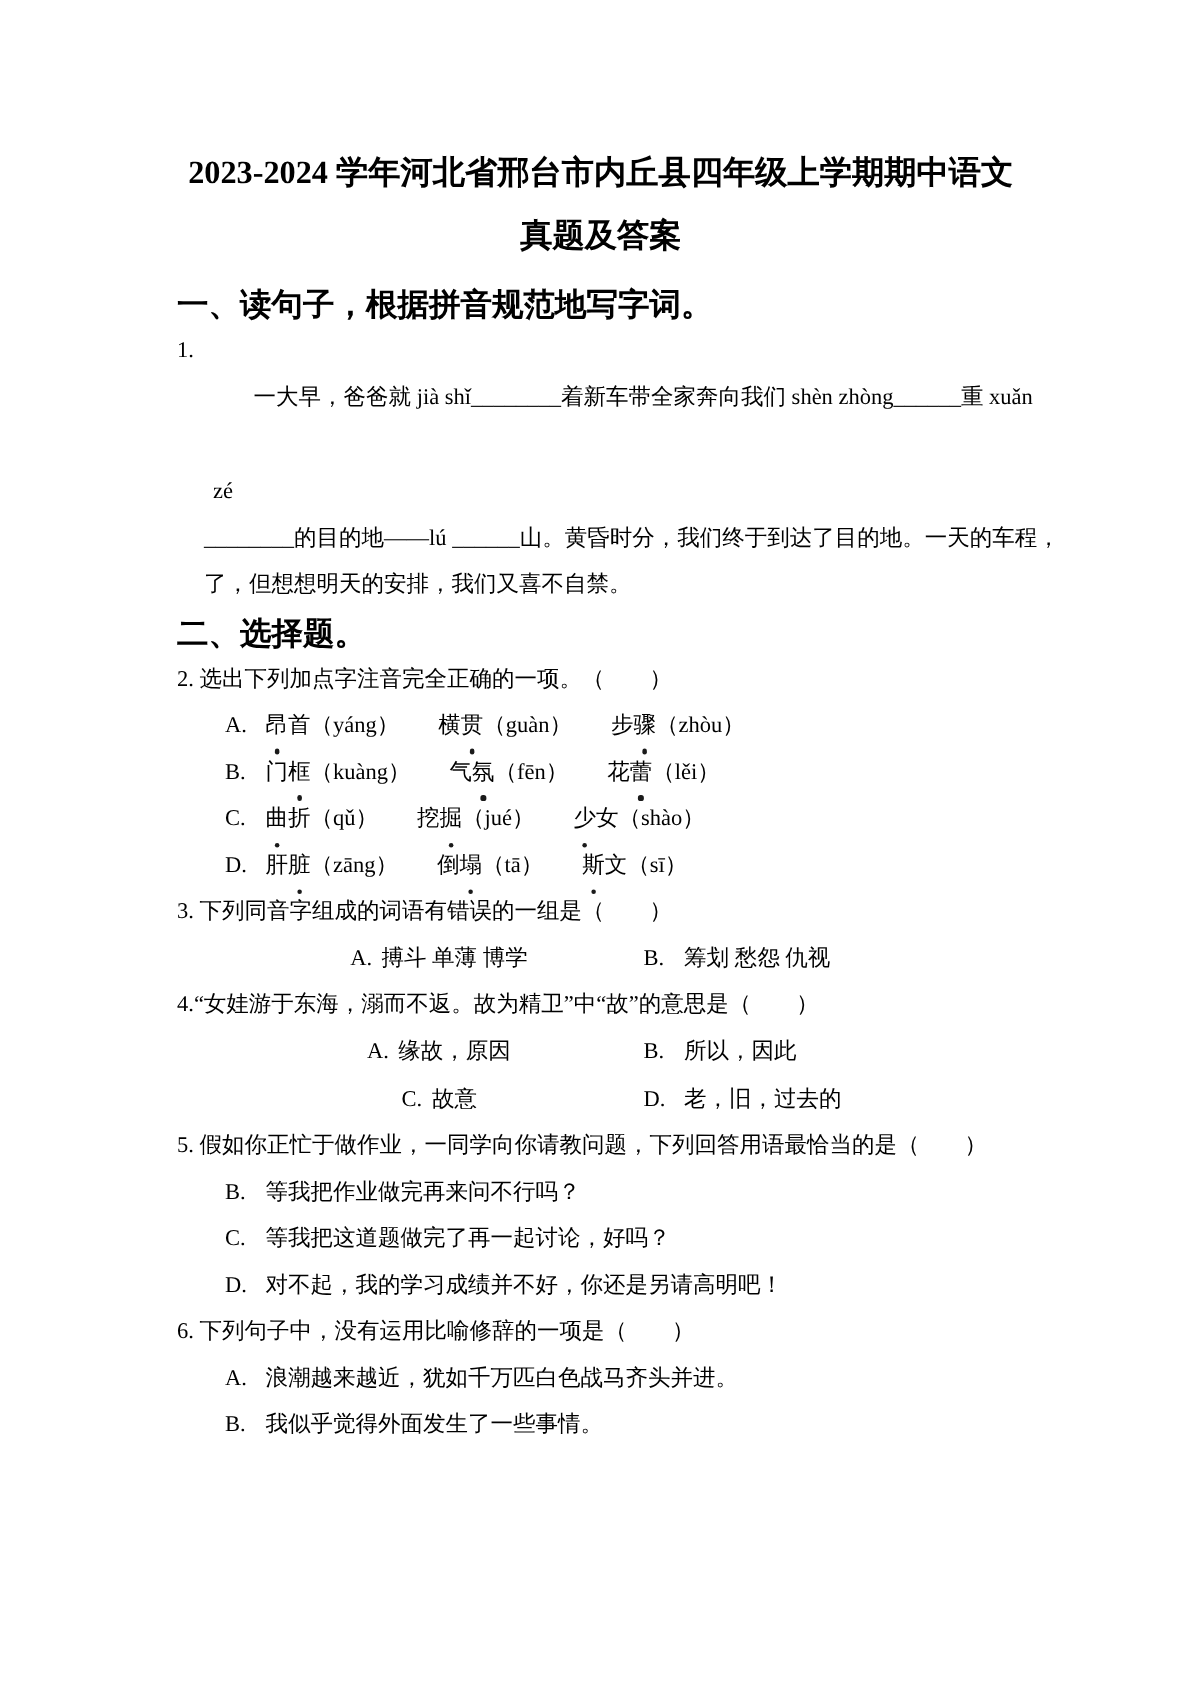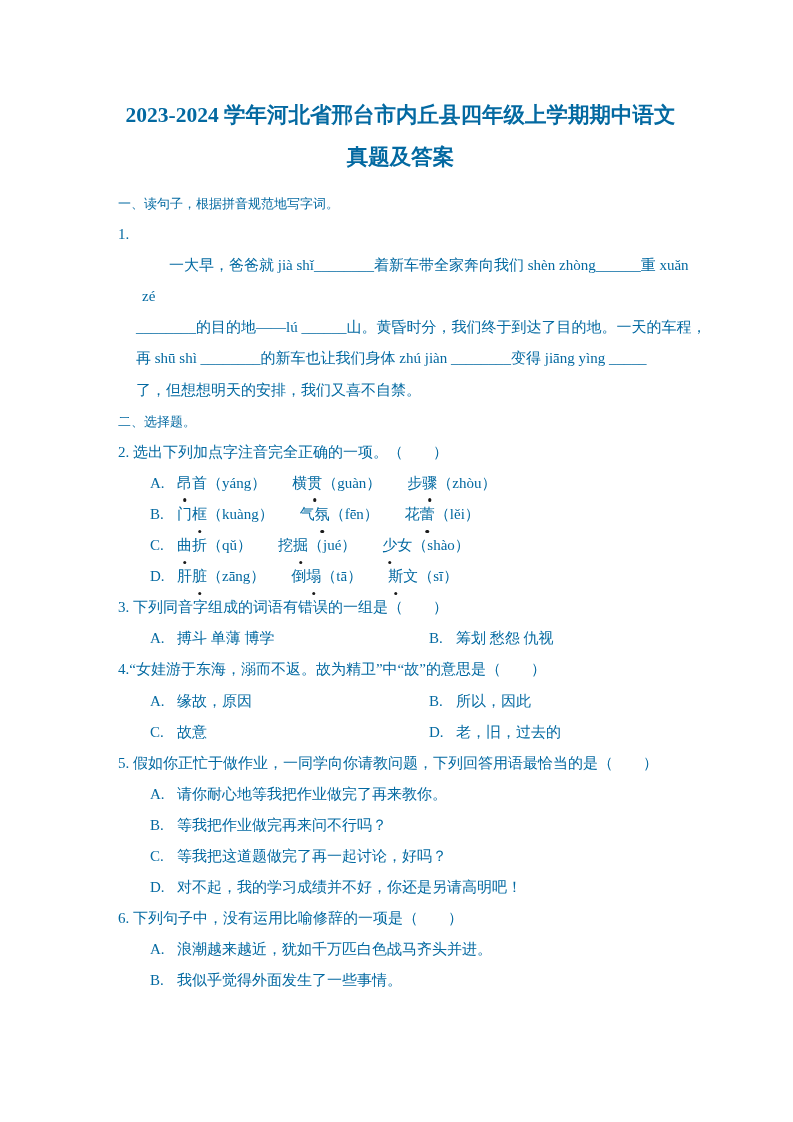--- a/index.html
+++ b/index.html
@@ -3,47 +3,47 @@
 <meta charset="utf-8">
 <style>
   html, body { margin: 0; padding: 0; background: #ffffff; }
   .page {
     position: relative;
     width: 793px;
     height: 1122px;
     box-sizing: border-box;
     padding: 94px 110px 0 118px;
     background: #ffffff;
-    color: #0369a1;
+    color: #000000;
     font-family: "Liberation Serif", "DejaVu Serif", serif;
     overflow: hidden;
   }
   .title-line {
     font-size: 21.5px;
     font-weight: 700;
     text-align: center;
     line-height: 42px;
     white-space: nowrap;
   }
   .doc {
     margin-top: 10px;
     font-size: 15px;
     line-height: 31.1px;
   }
   .line { white-space: nowrap; height: 31.1px; }
-  .sec-heading { font-weight: 400; font-size: 13px; }
+  .sec-heading { font-weight: 700; font-size: 21px; }
   .q-num { margin-left: 0; }
   .para-line { margin-left: 18px; }
   .first-indent { padding-left: 33px; text-align: right; }
-  .ze-line { margin-left: 24px; }
+  .ze-line { margin-left: 24px; margin-top: 32px; }
   .opt { margin-left: 32px; }
   .opt-label { display: inline-block; min-width: 27px; }
   .two-col { display: flex; }
   .cell { white-space: nowrap; }
-  .c1 { width: 279px; flex: none; }
+  .c1 { width: 279px; flex: none; text-align: center; }
   .q2-row .wgroup { margin-right: 26px; white-space: nowrap; }
   .em-dot { position: relative; display: inline-block; }
   .em-dot::after {
     content: "";
     position: absolute;
     left: 50%;
     bottom: -3px;
     transform: translateX(-50%);
     width: 3.5px;
     height: 3.5px;
@@ -63,21 +63,20 @@
 
   <div class="doc">
 
     <div class="line sec-heading">一、读句子，根据拼音规范地写字词。</div>
     <div class="line q-num">1.</div>
 
     <div>
       <div class="line para-line first-indent">一大早，爸爸就 jià shǐ________着新车带全家奔向我们 shèn zhòng______重 xuǎn</div>
       <div class="line para-line ze-line">zé</div>
       <div class="line para-line">________的目的地——lú ______山。黄昏时分，我们终于到达了目的地。一天的车程，</div>
-      <div class="line para-line">再 shū shì ________的新车也让我们身体 zhú jiàn ________变得 jiāng yìng _____</div>
       <div class="line para-line">了，但想想明天的安排，我们又喜不自禁。</div>
     </div>
 
     <div class="line sec-heading">二、选择题。</div>
 
     <div class="line q-stem">2. 选出下列加点字注音完全正确的一项。（　　）</div>
 
     <div class="line opt q2-row">
       <span class="opt-label">A.</span><span class="wgroup"><span></span><span class="em-dot">昂</span><span>首</span><span>（yáng）</span></span><span class="wgroup"><span>横</span><span class="em-dot">贯</span><span></span><span>（guàn）</span></span><span class="wgroup"><span>步</span><span class="em-dot">骤</span><span></span><span>（zhòu）</span></span>
     </div>
@@ -104,21 +103,20 @@
     <div class="line opt two-col">
       <span class="cell c1"><span class="opt-label">A.</span><span>缘故，原因</span></span>
       <span class="cell"><span class="opt-label">B.</span><span>所以，因此</span></span>
     </div>
     <div class="line opt two-col">
       <span class="cell c1"><span class="opt-label">C.</span><span>故意</span></span>
       <span class="cell"><span class="opt-label">D.</span><span>老，旧，过去的</span></span>
     </div>
 
     <div class="line q-stem">5. 假如你正忙于做作业，一同学向你请教问题，下列回答用语最恰当的是（　　）</div>
-    <div class="line opt"><span class="opt-label">A.</span><span>请你耐心地等我把作业做完了再来教你。</span></div>
     <div class="line opt"><span class="opt-label">B.</span><span>等我把作业做完再来问不行吗？</span></div>
     <div class="line opt"><span class="opt-label">C.</span><span>等我把这道题做完了再一起讨论，好吗？</span></div>
     <div class="line opt"><span class="opt-label">D.</span><span>对不起，我的学习成绩并不好，你还是另请高明吧！</span></div>
 
     <div class="line q-stem">6. 下列句子中，没有运用比喻修辞的一项是（　　）</div>
     <div class="line opt"><span class="opt-label">A.</span><span>浪潮越来越近，犹如千万匹白色战马齐头并进。</span></div>
     <div class="line opt"><span class="opt-label">B.</span><span>我似乎觉得外面发生了一些事情。</span></div>
 
   </div>
 </div>

